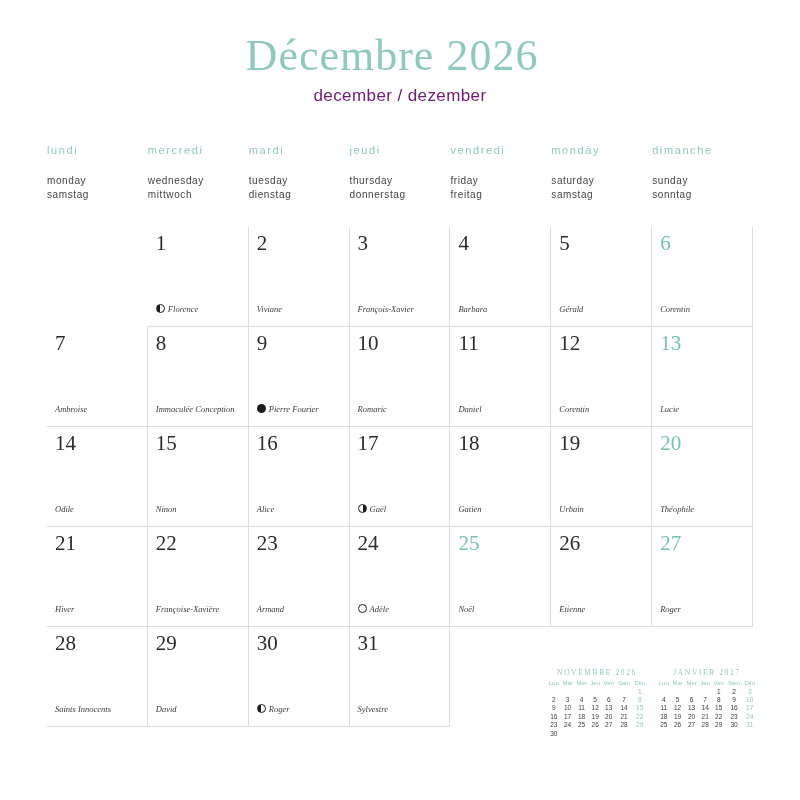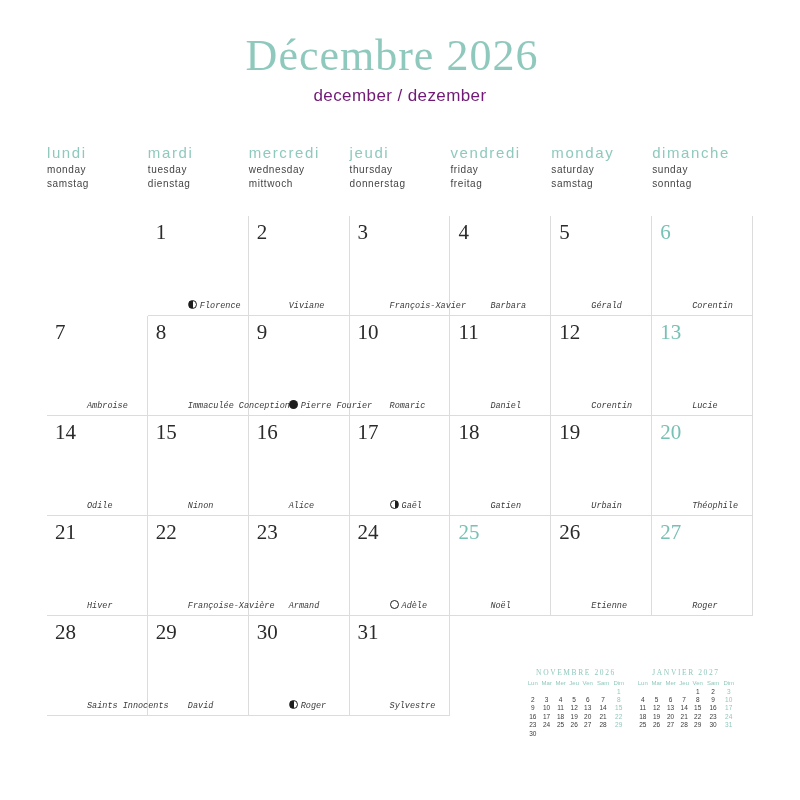--- a/index.html
+++ b/index.html
@@ -34,25 +34,25 @@
 
   
   .weekdays{
     display:grid;
     grid-template-columns:repeat(7,1fr);
     width:706px;
     margin:38px auto 0 auto;
   }
   .wd{padding-left:0;}
   .wd .fr{
-    font-size:15px;
+    font-size:11px;
     color:#8fc9bd;
     letter-spacing:1.6px;
     font-weight:400;
-    margin-bottom:2px;
+    margin-bottom:18px;
   }
   .wd .en,.wd .de{
     font-size:10px;
     color:#444;
     letter-spacing:0.6px;
     line-height:1.35;
   }
   .wd.weekend .fr{color:#8fc9bd;}
 
   
@@ -76,44 +76,43 @@
     font-size:21px;
     color:#2b2b2b;
     font-weight:400;
     line-height:1;
   }
   .cell.sunday .daynum,
   .cell.holiday .daynum{color:#76c0b4;}
   .saint{
     position:absolute;
     left:8px;
-    bottom:4px;
-    font-family:Liberation Mono, monospace;
+    bottom:12px;
+    font-family:Liberation Serif, serif;
     font-style:italic;
     font-size:8.5px;
     color:#3a3a3a;
     white-space:nowrap;
-    margin-left:32px;
   }
   .moon{
     display:inline-block;
     width:9px;height:9px;
     border-radius:50%;
     margin-right:3px;
     vertical-align:-1px;
   }
   .moon.new{background:#1d1d1d;}
   .moon.full{background:#ffffff;border:1px solid #1d1d1d;box-sizing:border-box;}
   .moon.first{background:linear-gradient(90deg,#ffffff 50%,#1d1d1d 50%);border:1px solid #1d1d1d;box-sizing:border-box;}
   .moon.last{background:linear-gradient(90deg,#1d1d1d 50%,#ffffff 50%);border:1px solid #1d1d1d;box-sizing:border-box;}
 
   
   .minis{
     position:absolute;
-    left:526px;
+    left:547px;
     top:636px;
     width:210px;
     display:flex;
     gap:10px;
   }
   .mini{width:100px;}
   .mini .mtitle{
     text-align:center;
     font-size:7.5px;
     letter-spacing:1.6px;
@@ -149,28 +148,28 @@
   <div class="title">Décembre 2026</div>
   <div class="subtitle">december / dezember</div>
 
   <div class="weekdays">
       <div class="wd">
         <div class="fr">lundi</div>
         <div class="en">monday</div>
         <div class="de">samstag</div>
       </div>
       <div class="wd">
+        <div class="fr">mercredi</div>
+        <div class="en">wednesday</div>
+        <div class="de">mittwoch</div>
+      </div>
+      <div class="wd">
         <div class="fr">mardi</div>
         <div class="en">tuesday</div>
         <div class="de">dienstag</div>
-      </div>
-      <div class="wd">
-        <div class="fr">mercredi</div>
-        <div class="en">wednesday</div>
-        <div class="de">mittwoch</div>
       </div>
       <div class="wd">
         <div class="fr">jeudi</div>
         <div class="en">thursday</div>
         <div class="de">donnerstag</div>
       </div>
       <div class="wd">
         <div class="fr">vendredi</div>
         <div class="en">friday</div>
         <div class="de">freitag</div>

